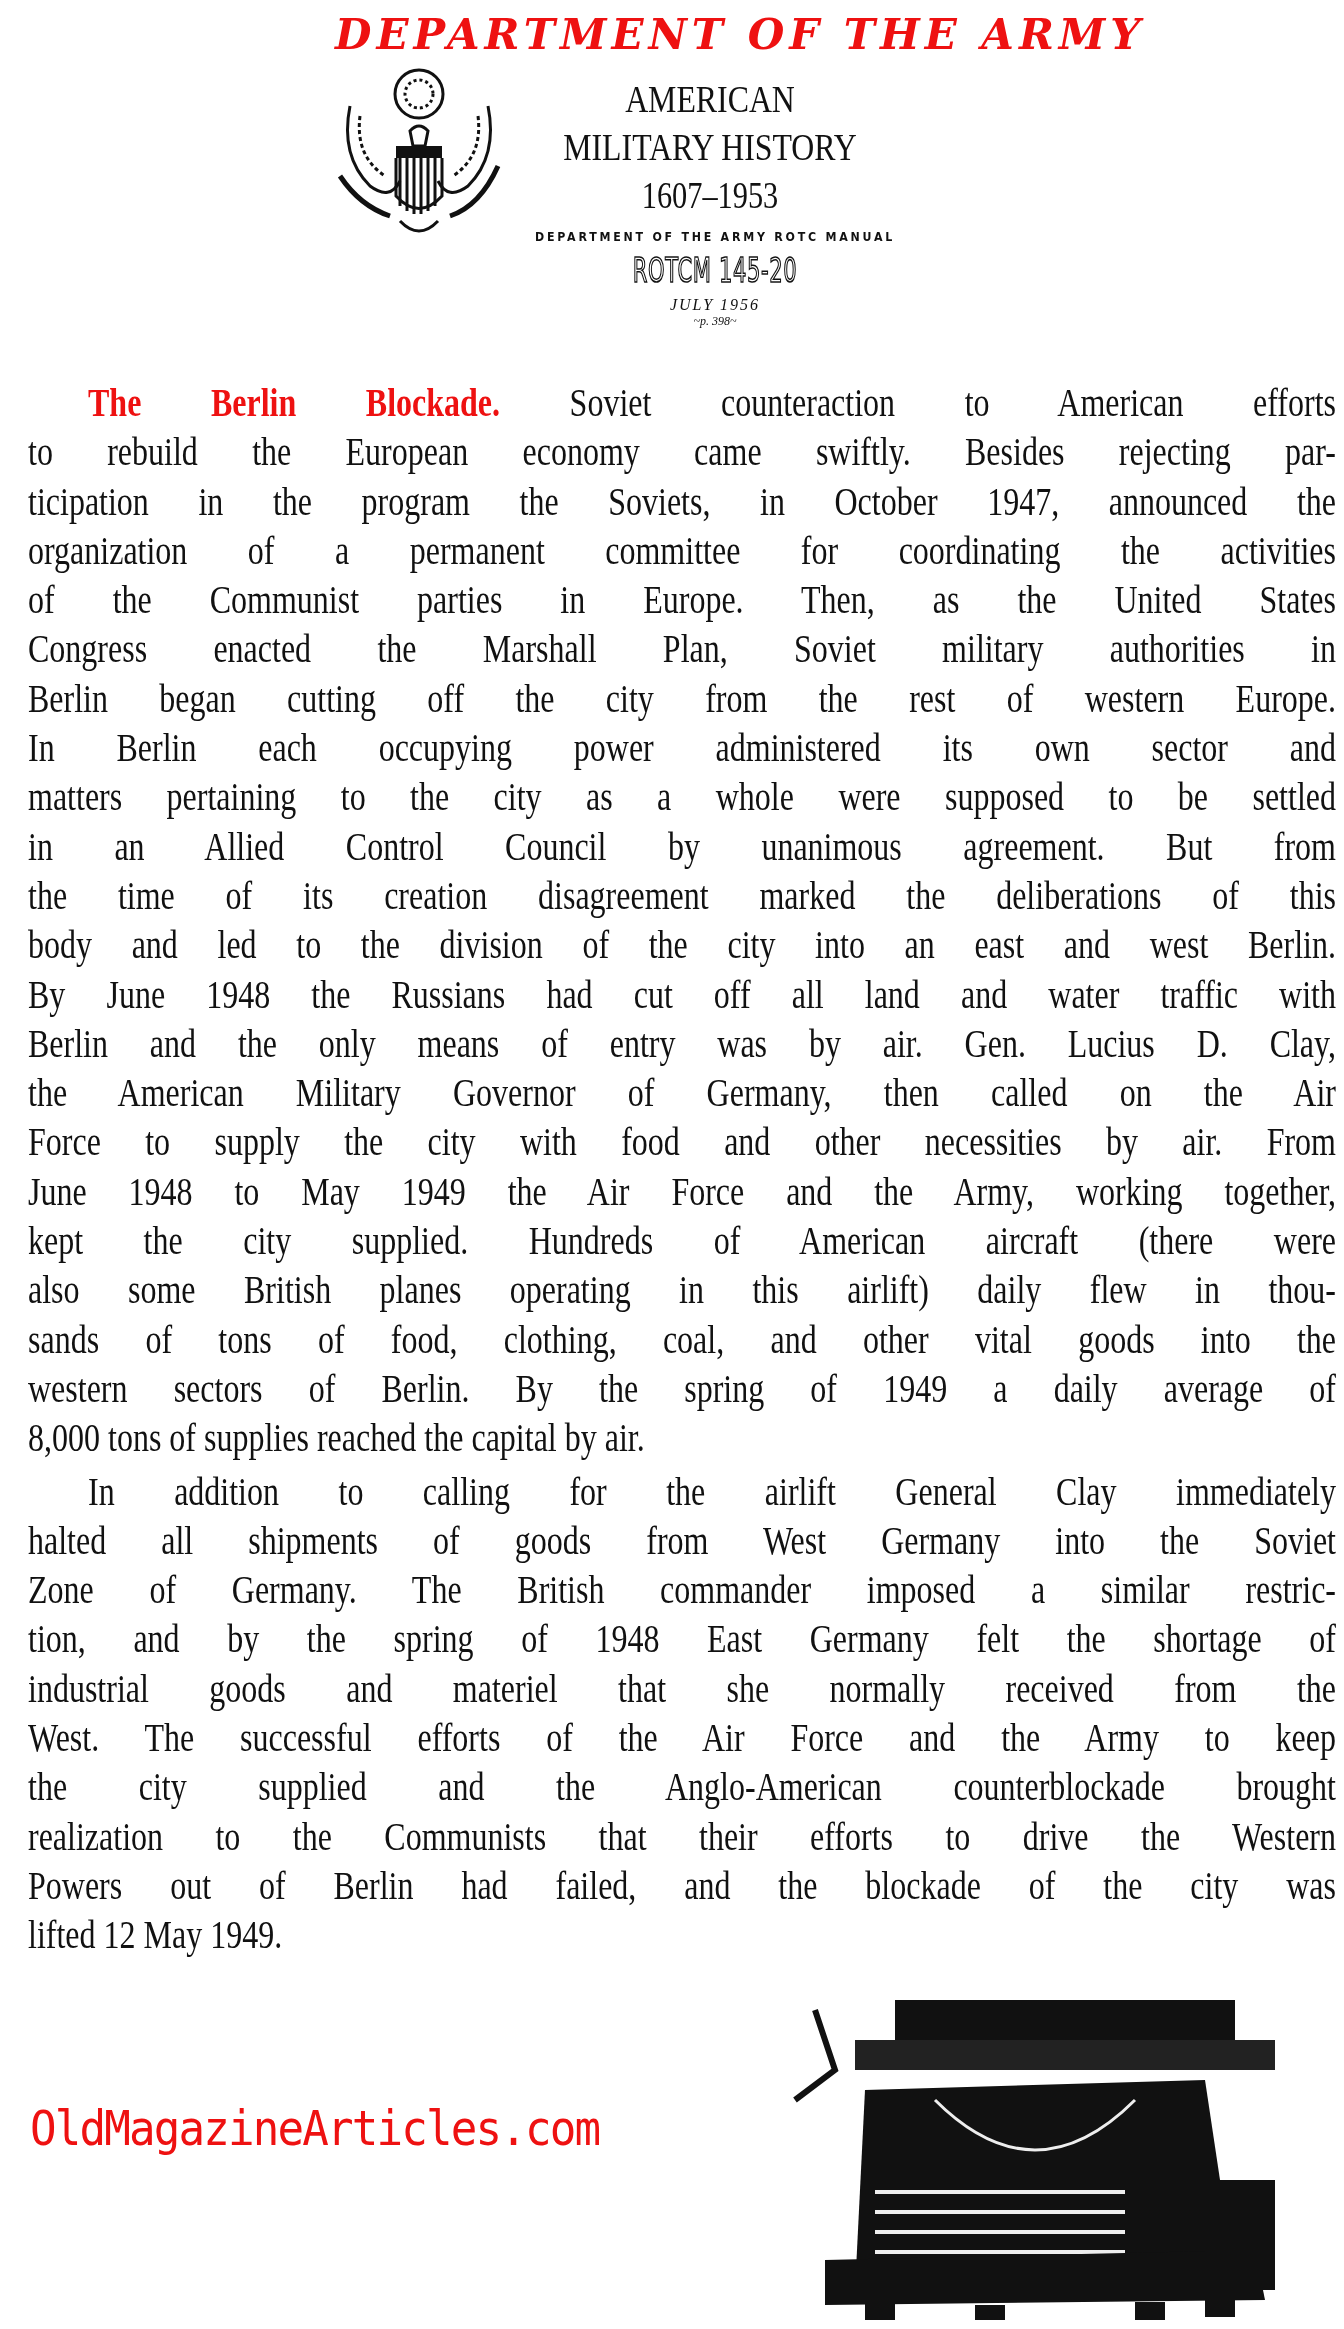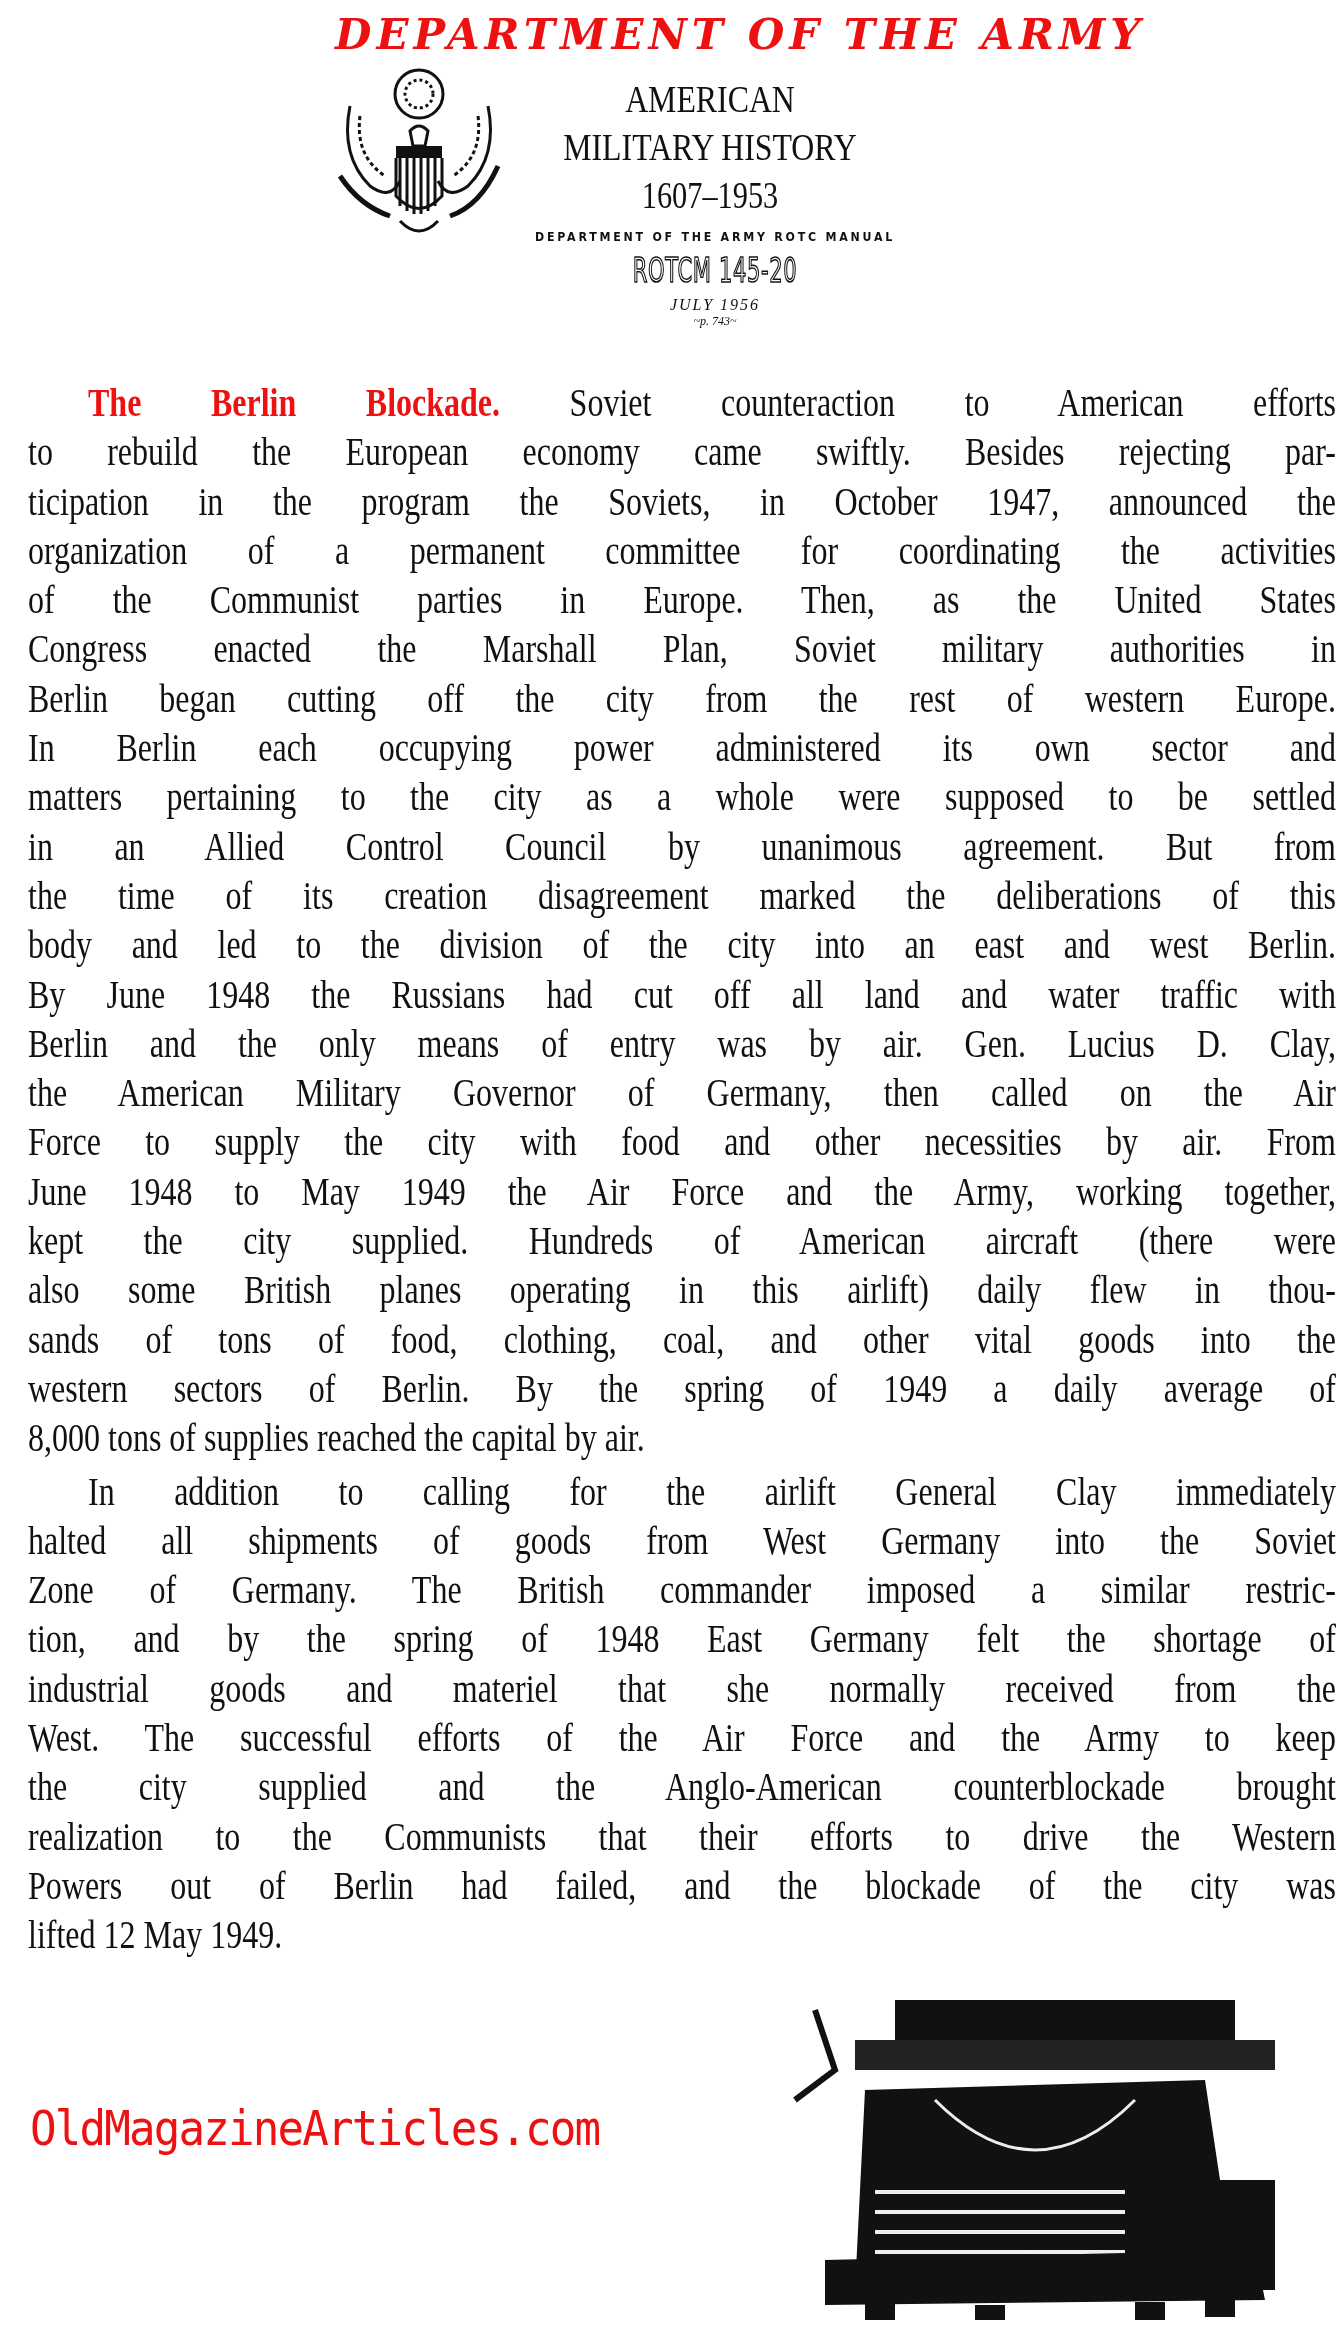--- a/index.html
+++ b/index.html
@@ -52,21 +52,21 @@
   </g>
   <path d="M66 92 L66 130 Q89 155 112 130 L112 92" fill="none" stroke="#111" stroke-width="3"></path>
 </svg>
 
 <div class="hcol h-american">AMERICAN</div>
 <div class="hcol h-military">MILITARY HISTORY</div>
 <div class="hcol h-years">1607–1953</div>
 <div class="h-manual">DEPARTMENT OF THE ARMY ROTC MANUAL</div>
 <div class="h-rotcm">ROTCM 145-20</div>
 <div class="h-date">JULY 1956</div>
-<div class="h-page">~p. 743~</div>
+<div class="h-page">~p. 398~</div>
 
 <div class="article">
   <div class="paragraph">
     <span class="line indent"><span class="lead">The Berlin Blockade.</span> <span>Soviet counteraction to American efforts</span></span>
     <span class="line">to rebuild the European economy came swiftly.  Besides rejecting par-</span>
     <span class="line">ticipation in the program the Soviets, in October 1947, announced the</span>
     <span class="line">organization of a permanent committee for coordinating the activities</span>
     <span class="line">of the Communist parties in Europe.  Then, as the United States</span>
     <span class="line">Congress enacted the Marshall Plan, Soviet military authorities in</span>
     <span class="line">Berlin began cutting off the city from the rest of western Europe.</span>

